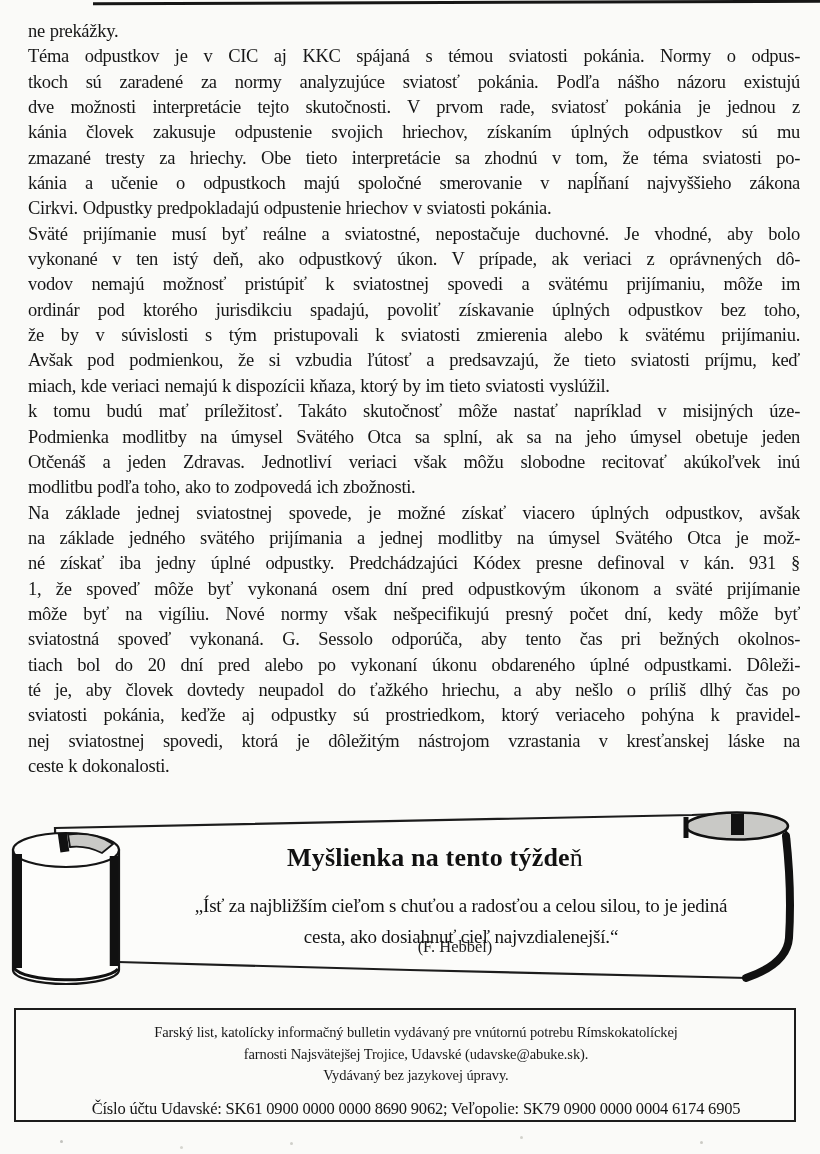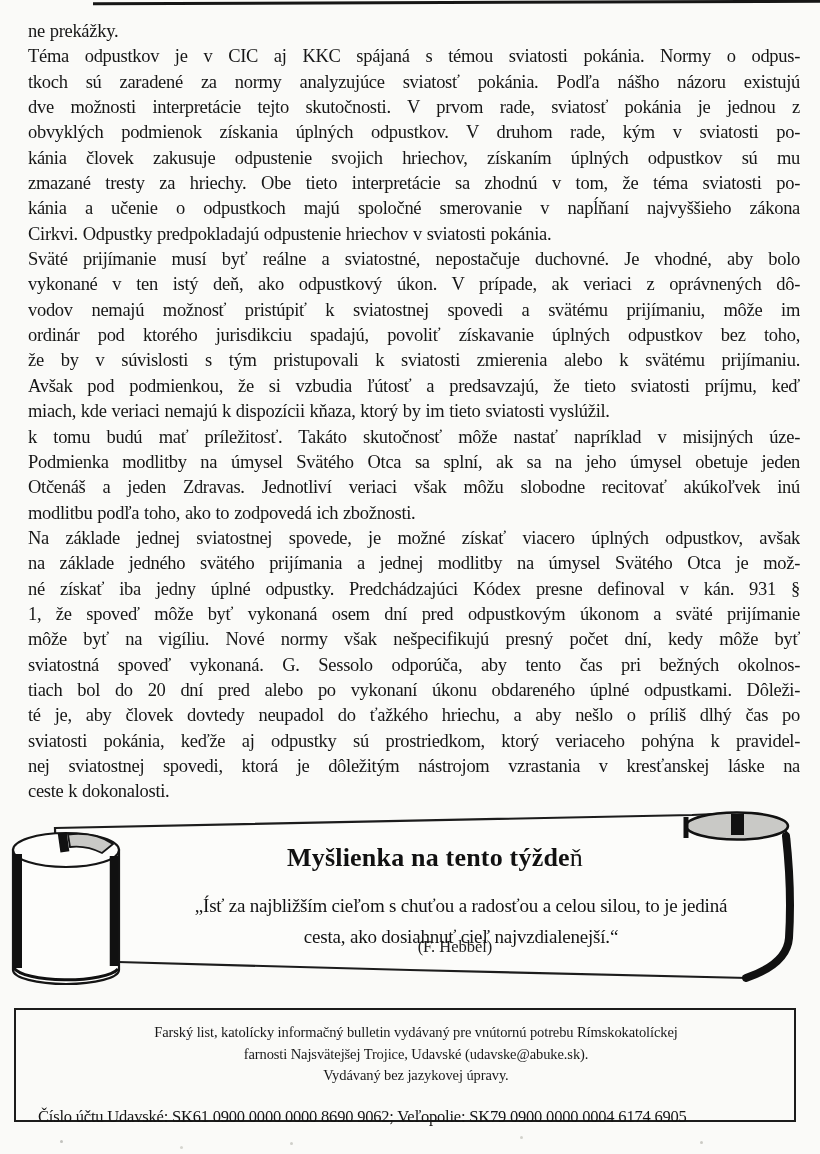--- a/index.html
+++ b/index.html
@@ -55,21 +55,21 @@
     position:absolute; left:14px; top:1008px; width:782px; height:114px;
     border:2px solid #1c1c1c; box-sizing:border-box;
     background:transparent;
     padding-left:22px;
   }
   .footer-lines {
     margin-top:12px; text-align:center;
     font-size:14.5px; line-height:21.5px; letter-spacing:-0.1px; color:#181818;
   }
   .footer-account {
-    margin-top:20px; 
+    margin-top:12px; text-align:center;
     font-size:16.5px; letter-spacing:-0.2px; color:#141414;
   }
 
   
   .scan-noise {
     position:absolute; left:60px; top:1140px; width:3px; height:3px;
     background:#c2c2be; border-radius:50%;
     box-shadow: 230px 2px 0 #cfcfca, 460px -4px 0 #d2d2cc, 640px 1px 0 #cccbc5, 120px 6px 0 #d6d6d0;
   }
 </style>
@@ -78,21 +78,20 @@
 
 <div class="page">
 
   <div class="top-rule"></div>
 
   <div class="body-text">
       <div class="line last">ne prekážky.</div>
       <div class="line">Téma odpustkov je v CIC aj KKC spájaná s témou sviatosti pokánia. Normy o odpus-</div>
       <div class="line">tkoch sú zaradené za normy analyzujúce sviatosť pokánia. Podľa nášho názoru existujú</div>
       <div class="line">dve možnosti interpretácie tejto skutočnosti. V prvom rade, sviatosť pokánia je jednou z</div>
-      <div class="line">obvyklých podmienok získania úplných odpustkov. V druhom rade, kým v sviatosti po-</div>
       <div class="line">kánia človek zakusuje odpustenie svojich hriechov, získaním úplných odpustkov sú mu</div>
       <div class="line">zmazané tresty za hriechy. Obe tieto interpretácie sa zhodnú v tom, že téma sviatosti po-</div>
       <div class="line">kánia a učenie o odpustkoch majú spoločné smerovanie v napĺňaní najvyššieho zákona</div>
       <div class="line last">Cirkvi. Odpustky predpokladajú odpustenie hriechov v sviatosti pokánia.</div>
       <div class="line">Sväté prijímanie musí byť reálne a sviatostné, nepostačuje duchovné. Je vhodné, aby bolo</div>
       <div class="line">vykonané v ten istý deň, ako odpustkový úkon. V prípade, ak veriaci z oprávnených dô-</div>
       <div class="line">vodov nemajú možnosť pristúpiť k sviatostnej spovedi a svätému prijímaniu, môže im</div>
       <div class="line">ordinár pod ktorého jurisdikciu spadajú, povoliť získavanie úplných odpustkov bez toho,</div>
       <div class="line">že by v súvislosti s tým pristupovali k sviatosti zmierenia alebo k svätému prijímaniu.</div>
       <div class="line">Avšak pod podmienkou, že si vzbudia ľútosť a predsavzajú, že tieto sviatosti príjmu, keď</div>

